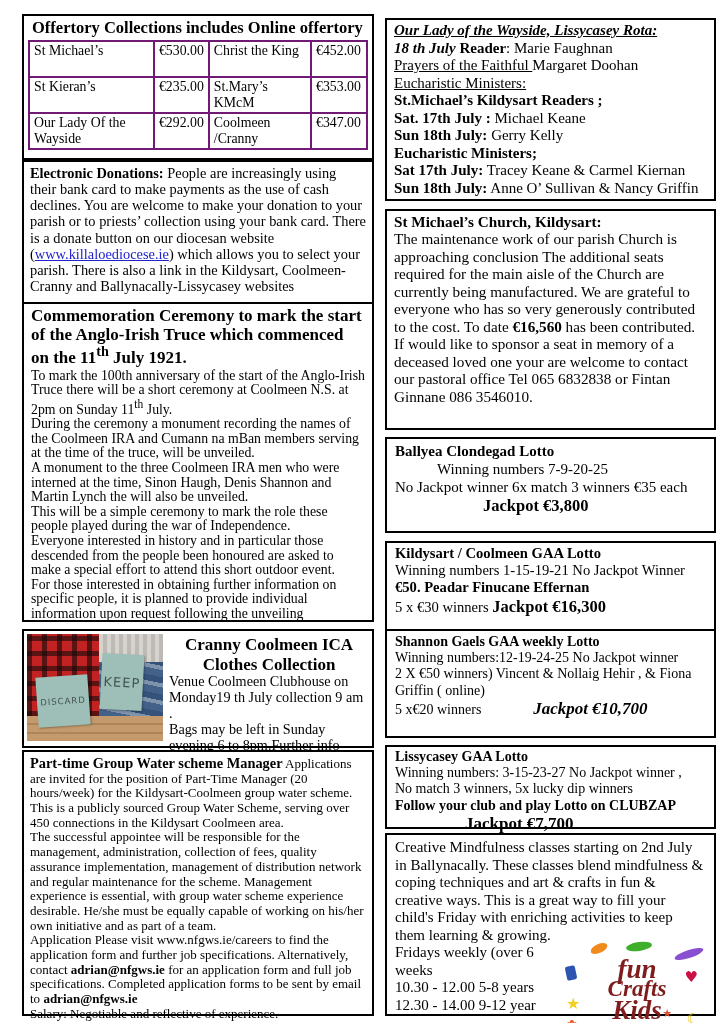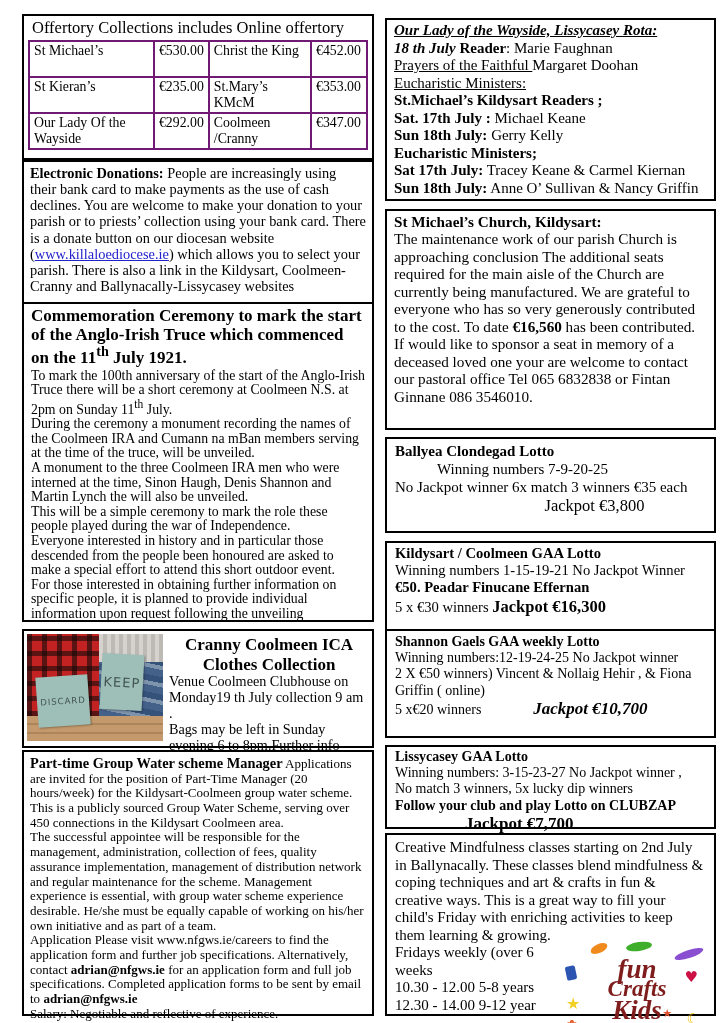--- a/index.html
+++ b/index.html
@@ -2,21 +2,21 @@
 <html><head>
 <meta charset="utf-8">
 <style>
   * { box-sizing: border-box; }
   body { margin:0; background:#ffffff; color:#000; font-family:"Liberation Serif", serif; }
   .page { position:relative; width:723px; height:1023px; background:#fff; overflow:hidden; }
   .box { position:absolute; border:2px solid #000; background:#fff; }
 
   
   .offertory { left:22px; top:14px; width:352px; height:146px; padding:1px 4px; }
-  .offertory-title { font-weight:normal; font-size:16.5px; padding:1px 0 2px 4px; }
+  .offertory-title { font-weight:bold; font-size:16.5px; padding:1px 0 2px 4px; }
   .offertory-table { width:100%; border-collapse:collapse; font-size:13.8px; }
   .offertory-table td { border:2px solid #701a75; padding:1px 4px; vertical-align:top; }
   .offertory-table tr { height:36px; }
   .col-name1 { width:128px; } .col-amt1 { width:50px; } .col-name2 { width:104px; } .col-amt2 { width:56px; }
 
   .electronic { left:22px; top:160px; width:352px; height:150px; padding:3px 6px; font-size:14.4px; line-height:1.12; }
   .b { font-weight:bold; }
   .link { color:#2222cc; text-decoration:underline; }
 
   .commemoration { left:22px; top:302px; width:352px; height:320px; padding:2px 7px; font-size:13.8px; line-height:1.06; }
@@ -48,21 +48,21 @@
   
   .rota { left:385px; top:18px; width:331px; height:183px; padding:2px 7px; font-size:15px; line-height:1.17; }
   .rota-title { font-weight:bold; font-style:italic; text-decoration:underline; }
   .u { text-decoration:underline; }
   .bi { font-weight:bold; font-style:italic; }
 
   .church { left:385px; top:209px; width:331px; height:221px; padding:2px 7px; font-size:15.2px; line-height:1.15; }
 
   .ballyea { left:385px; top:437px; width:331px; height:96px; padding:3px 8px; font-size:15px; line-height:1.2; }
   .ballyea .indent { padding-left:42px; }
-  .ballyea .jackpot { font-weight:normal; font-size:16.5px; padding-left:88px;text-align:center; }
+  .ballyea .jackpot { font-weight:bold; font-size:16.5px; padding-left:88px; }
 
   .kil-lotto { left:385px; top:541px; width:331px; height:100px; padding:2px 8px; font-size:14.6px; line-height:1.18; }
 
   .shannon { left:385px; top:629px; width:331px; height:109px; padding:3px 8px; font-size:14px; line-height:1.16; }
   .shannon .jackpot { font-weight:bold; font-style:italic; font-size:17px; margin-left:52px; }
 
   .lis-lotto { left:385px; top:745px; width:331px; height:84px; padding:2px 8px; font-size:14px; line-height:1.16; }
   .lis-lotto .jackpot { font-weight:bold; font-size:17px; padding-left:70px; }
 
   .mindful { left:385px; top:833px; width:331px; height:183px; padding:4px 8px; font-size:15px; line-height:1.17; }

